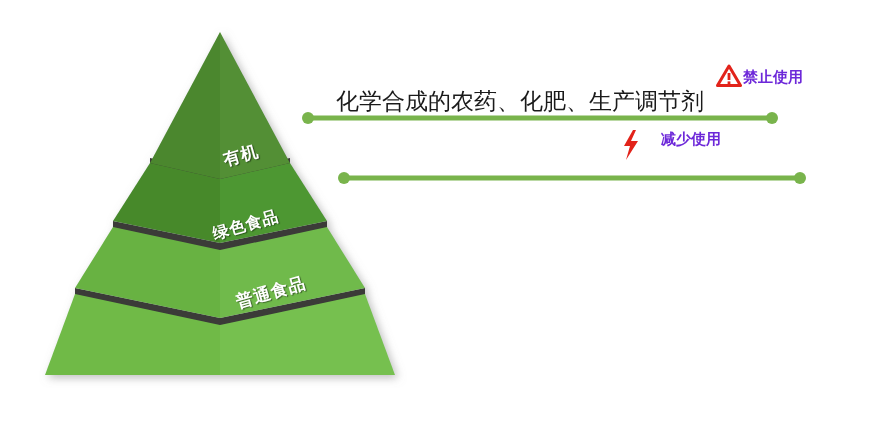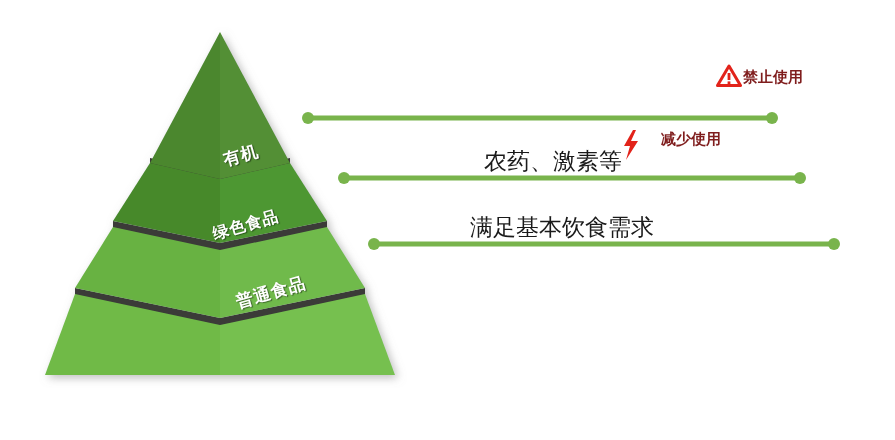--- a/index.html
+++ b/index.html
@@ -76,21 +76,21 @@
     position: absolute;
     white-space: nowrap;
     color: #1a1a1a;
     font-size: 23px;
     line-height: 1;
     bottom: 13px;
   }
   .callout-note {
     position: absolute;
     white-space: nowrap;
-    color: #7f1d1d;
+    color: #6d28d9;
     font-size: 15px;
     font-weight: bold;
     line-height: 1;
   }
   .callout-icon {
     position: absolute;
   }
 
   
   #callout-0 { left: 300px; top: 64px; width: 530px; height: 62px; }
@@ -156,47 +156,39 @@
     <div class="tier-label" id="tier-label-1">绿色食品</div>
     <div class="tier-label" id="tier-label-2">普通食品</div>
   </div>
 
   <div class="callout" id="callout-0">
     <svg class="callout-line-svg" width="530" height="62" viewBox="0 0 530 62" xmlns="http://www.w3.org/2000/svg">
       <line x1="8" y1="54" x2="472" y2="54" stroke="#79b44c" stroke-width="5"></line>
       <circle cx="8" cy="54" r="6" fill="#79b44c"></circle>
       <circle cx="472" cy="54" r="6" fill="#79b44c"></circle>
     </svg>
+    <div class="callout-text">化学合成的农药、化肥、生产调节剂</div>
     <span class="callout-icon">
       <svg width="26" height="24" viewBox="0 0 26 24" xmlns="http://www.w3.org/2000/svg">
         <polygon points="13,2 24.5,21.5 1.5,21.5" fill="none" stroke="#e2231a" stroke-width="3" stroke-linejoin="round"></polygon>
         <rect x="11.6" y="9" width="2.8" height="7" fill="#e2231a"></rect>
         <rect x="11.6" y="17.4" width="2.8" height="2.6" fill="#e2231a"></rect>
       </svg>
     </span>
     <div class="callout-note">禁止使用</div>
   </div>
 
   <div class="callout" id="callout-1">
     <svg class="callout-line-svg" width="472" height="60" viewBox="0 0 472 60" xmlns="http://www.w3.org/2000/svg">
       <line x1="8" y1="52" x2="464" y2="52" stroke="#79b44c" stroke-width="5"></line>
       <circle cx="8" cy="52" r="6" fill="#79b44c"></circle>
       <circle cx="464" cy="52" r="6" fill="#79b44c"></circle>
     </svg>
-    <div class="callout-text">农药、激素等</div>
     <span class="callout-icon">
       <svg width="20" height="32" viewBox="0 0 20 32" xmlns="http://www.w3.org/2000/svg">
         <polygon points="12,1 3,17 9,17 5,31 17,12 10,12 15,1" fill="#e2231a"></polygon>
       </svg>
     </span>
     <div class="callout-note">减少使用</div>
   </div>
 
-  <div class="callout" id="callout-2">
-    <svg class="callout-line-svg" width="480" height="56" viewBox="0 0 480 56" xmlns="http://www.w3.org/2000/svg">
-      <line x1="8" y1="48" x2="468" y2="48" stroke="#79b44c" stroke-width="5"></line>
-      <circle cx="8" cy="48" r="6" fill="#79b44c"></circle>
-      <circle cx="468" cy="48" r="6" fill="#79b44c"></circle>
-    </svg>
-    <div class="callout-text">满足基本饮食需求</div>
-  </div>
 
 </div>
 
 </body></html>

